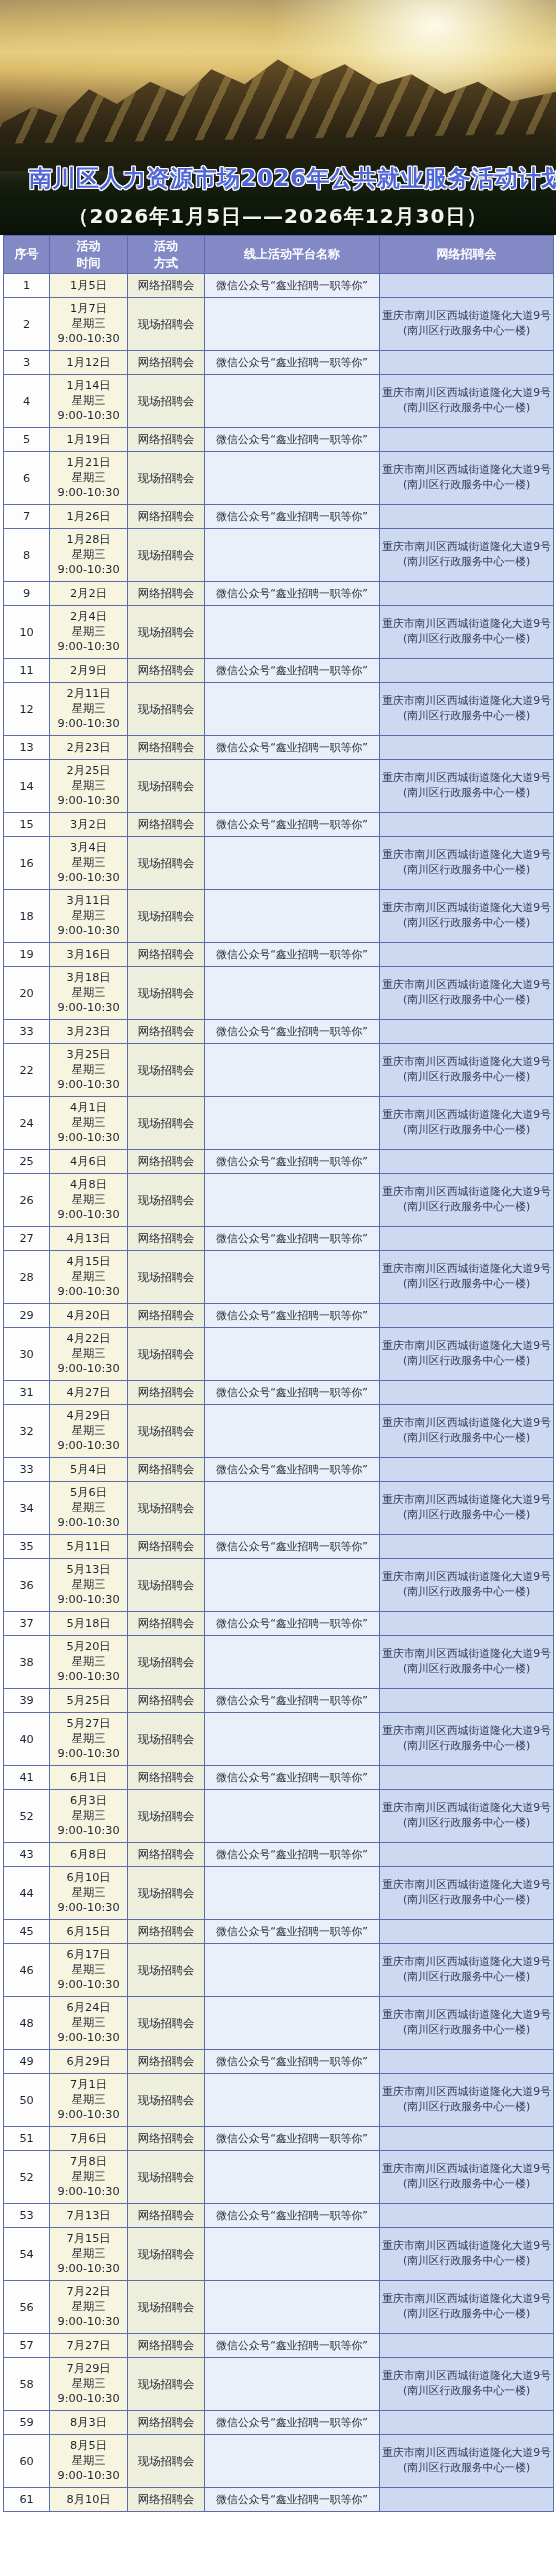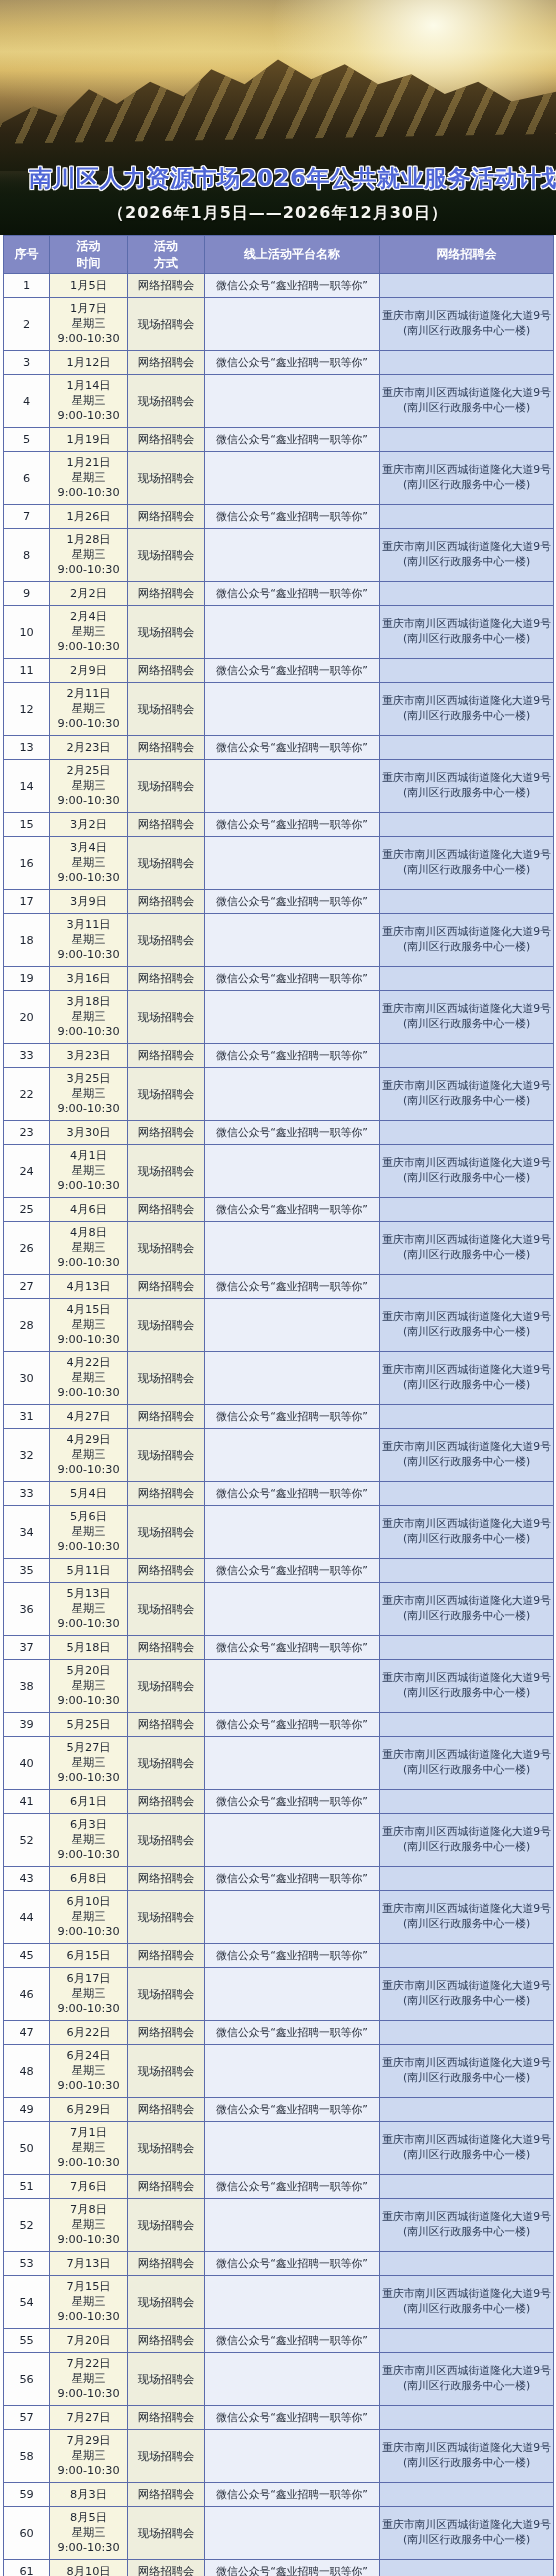--- a/index.html
+++ b/index.html
@@ -22,21 +22,21 @@
     repeating-linear-gradient(115deg, rgba(255,216,120,.55) 0 7.2px, rgba(255,216,120,0) 7.2px 27px);
     clip-path:polygon(0 62%,6% 48%,11% 56%,16% 34%,21% 46%,27% 28%,33% 40%,38% 18%,44% 30%,
       50% 10%,56% 26%,62% 14%,68% 30%,74% 22%,80% 38%,86% 28%,92% 44%,100% 36%,100% 70%,0 78%);}
   .banner .forest{position:absolute;left:0;bottom:0;width:100%;height:62px;
     background:linear-gradient(180deg,rgba(16,26,12,0) 0%,#101a0c 45%,#0a1207 100%);}
   .banner-title{position:absolute;left:0;top:163px;width:100%;
     font-size:23px;font-weight:bold;letter-spacing:0.5px;color:#4f66d6;
     text-shadow:-1px -1px 0 #fff,1px -1px 0 #fff,-1px 1px 0 #fff,1px 1px 0 #fff,
                 0 -1px 0 #fff,0 1px 0 #fff,-1px 0 0 #fff,1px 0 0 #fff;margin-left:29px;}
   .banner-subtitle{position:absolute;left:0;top:203px;width:100%;text-align:center;
-    font-size:16px;font-weight:bold;color:#f5f5f0;letter-spacing:1px;
+    font-size:20px;font-weight:bold;color:#f5f5f0;letter-spacing:1px;
     text-shadow:0 0.5px 1.5px rgba(0,0,0,.6);}
 
   
   table.sched{border-collapse:collapse;table-layout:fixed;width:550px;margin:0 0 0 3.1px;
     border:1px solid #4d5f9e;}
   .sched th,.sched td{border:0.8px solid #5b6bab;padding:0;vertical-align:middle;
     text-align:center;overflow:hidden;}
   .sched th{background:#8289c5;color:#ffffff;font-size:12px;font-weight:bold;
     height:37px;white-space:pre-line;line-height:1.35;}
   col.w-no{width:46px;} col.w-time{width:78px;} col.w-method{width:77px;}
@@ -265,29 +265,20 @@
             <div>星期三</div>
             <div>9:00-10:30</div>
           </td>
           <td class="c-method">现场招聘会</td>
           <td class="c-platform"></td>
           <td class="c-addr">
             <div>重庆市南川区西城街道隆化大道9号</div>
             <div>(南川区行政服务中心一楼)</div>
           </td>
         </tr>
-        <tr class="r-on">
-          <td class="c-no">17</td>
-          <td class="c-time">
-            <div>3月9日</div>
-          </td>
-          <td class="c-method">网络招聘会</td>
-          <td class="c-platform">微信公众号“鑫业招聘一职等你”</td>
-          <td class="c-addr"></td>
-        </tr>
         <tr class="r-off">
           <td class="c-no">18</td>
           <td class="c-time">
             <div>3月11日</div>
             <div>星期三</div>
             <div>9:00-10:30</div>
           </td>
           <td class="c-method">现场招聘会</td>
           <td class="c-platform"></td>
           <td class="c-addr">
@@ -334,29 +325,20 @@
             <div>星期三</div>
             <div>9:00-10:30</div>
           </td>
           <td class="c-method">现场招聘会</td>
           <td class="c-platform"></td>
           <td class="c-addr">
             <div>重庆市南川区西城街道隆化大道9号</div>
             <div>(南川区行政服务中心一楼)</div>
           </td>
         </tr>
-        <tr class="r-on">
-          <td class="c-no">23</td>
-          <td class="c-time">
-            <div>3月30日</div>
-          </td>
-          <td class="c-method">网络招聘会</td>
-          <td class="c-platform">微信公众号“鑫业招聘一职等你”</td>
-          <td class="c-addr"></td>
-        </tr>
         <tr class="r-off">
           <td class="c-no">24</td>
           <td class="c-time">
             <div>4月1日</div>
             <div>星期三</div>
             <div>9:00-10:30</div>
           </td>
           <td class="c-method">现场招聘会</td>
           <td class="c-platform"></td>
           <td class="c-addr">
@@ -403,20 +385,29 @@
             <div>星期三</div>
             <div>9:00-10:30</div>
           </td>
           <td class="c-method">现场招聘会</td>
           <td class="c-platform"></td>
           <td class="c-addr">
             <div>重庆市南川区西城街道隆化大道9号</div>
             <div>(南川区行政服务中心一楼)</div>
           </td>
         </tr>
+        <tr class="r-on">
+          <td class="c-no">29</td>
+          <td class="c-time">
+            <div>4月20日</div>
+          </td>
+          <td class="c-method">网络招聘会</td>
+          <td class="c-platform">微信公众号“鑫业招聘一职等你”</td>
+          <td class="c-addr"></td>
+        </tr>
         <tr class="r-off">
           <td class="c-no">30</td>
           <td class="c-time">
             <div>4月22日</div>
             <div>星期三</div>
             <div>9:00-10:30</div>
           </td>
           <td class="c-method">现场招聘会</td>
           <td class="c-platform"></td>
           <td class="c-addr">
@@ -601,29 +592,20 @@
             <div>星期三</div>
             <div>9:00-10:30</div>
           </td>
           <td class="c-method">现场招聘会</td>
           <td class="c-platform"></td>
           <td class="c-addr">
             <div>重庆市南川区西城街道隆化大道9号</div>
             <div>(南川区行政服务中心一楼)</div>
           </td>
         </tr>
-        <tr class="r-on">
-          <td class="c-no">47</td>
-          <td class="c-time">
-            <div>6月22日</div>
-          </td>
-          <td class="c-method">网络招聘会</td>
-          <td class="c-platform">微信公众号“鑫业招聘一职等你”</td>
-          <td class="c-addr"></td>
-        </tr>
         <tr class="r-off">
           <td class="c-no">48</td>
           <td class="c-time">
             <div>6月24日</div>
             <div>星期三</div>
             <div>9:00-10:30</div>
           </td>
           <td class="c-method">现场招聘会</td>
           <td class="c-platform"></td>
           <td class="c-addr">
@@ -692,29 +674,20 @@
             <div>7月15日</div>
             <div>星期三</div>
             <div>9:00-10:30</div>
           </td>
           <td class="c-method">现场招聘会</td>
           <td class="c-platform"></td>
           <td class="c-addr">
             <div>重庆市南川区西城街道隆化大道9号</div>
             <div>(南川区行政服务中心一楼)</div>
           </td>
-        </tr>
-        <tr class="r-on">
-          <td class="c-no">55</td>
-          <td class="c-time">
-            <div>7月20日</div>
-          </td>
-          <td class="c-method">网络招聘会</td>
-          <td class="c-platform">微信公众号“鑫业招聘一职等你”</td>
-          <td class="c-addr"></td>
         </tr>
         <tr class="r-off">
           <td class="c-no">56</td>
           <td class="c-time">
             <div>7月22日</div>
             <div>星期三</div>
             <div>9:00-10:30</div>
           </td>
           <td class="c-method">现场招聘会</td>
           <td class="c-platform"></td>

